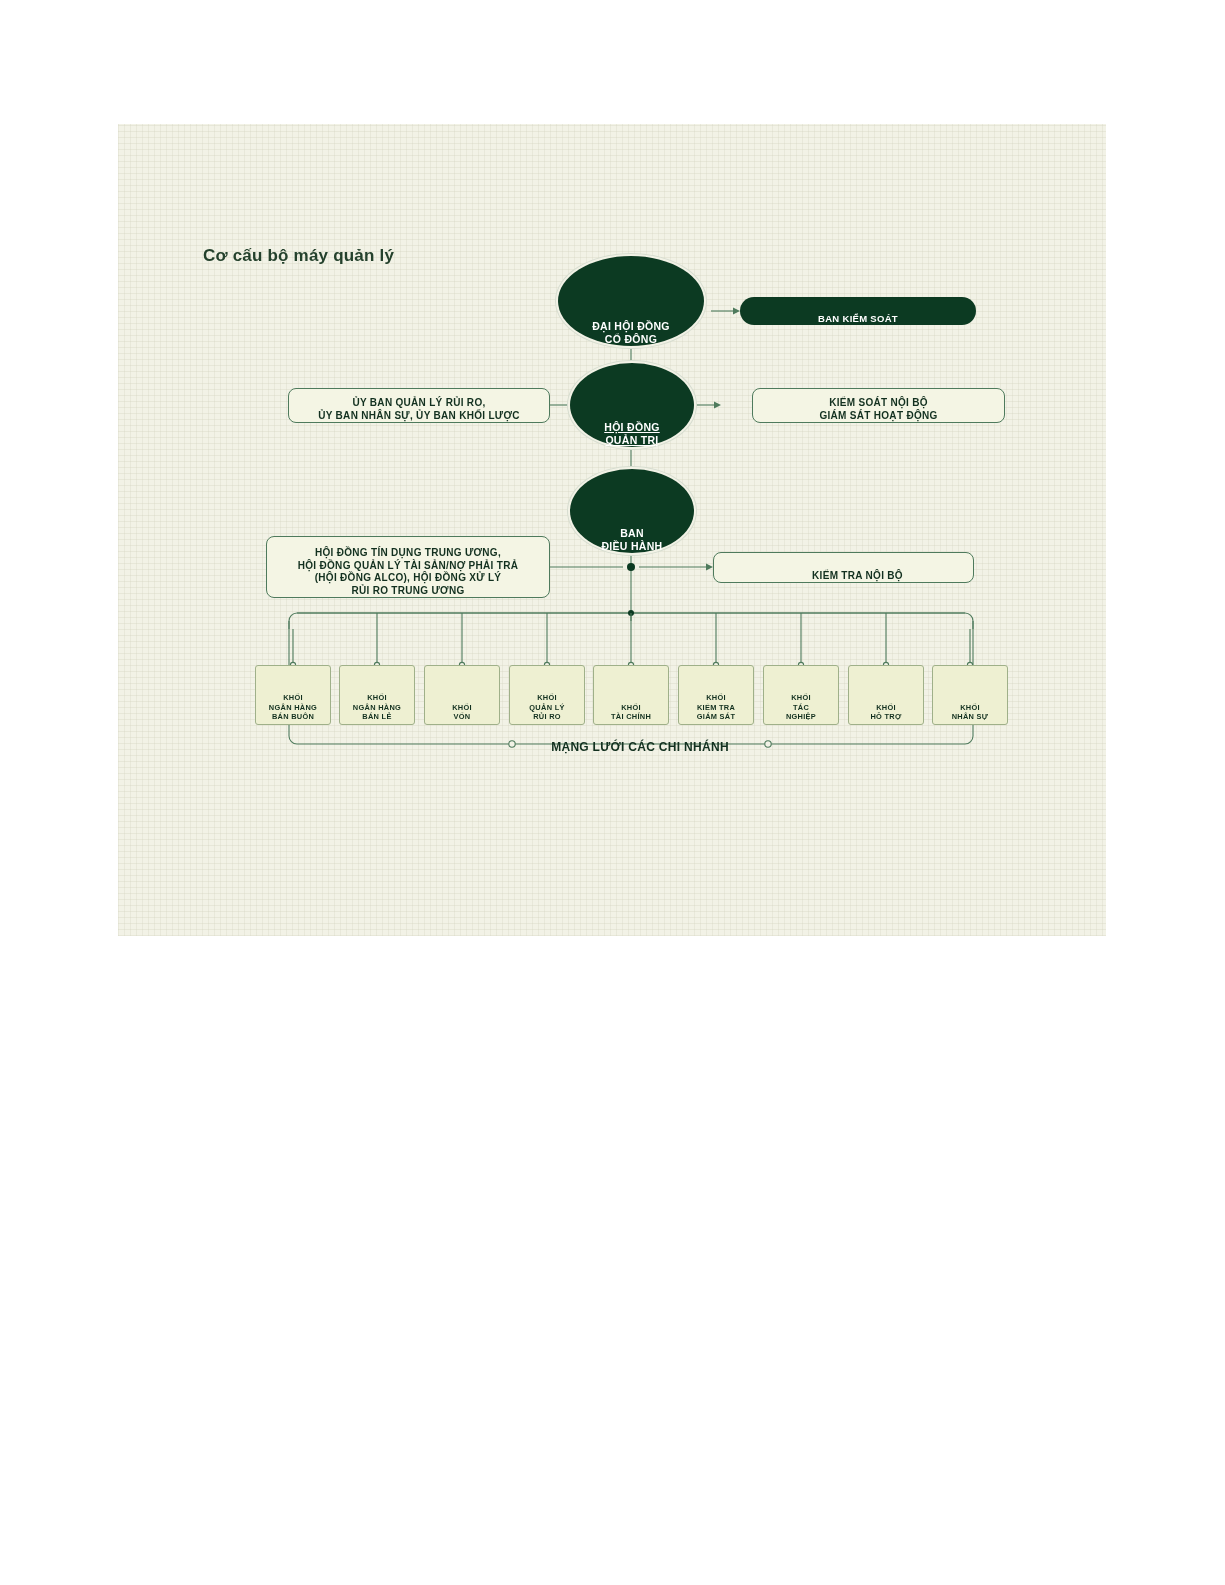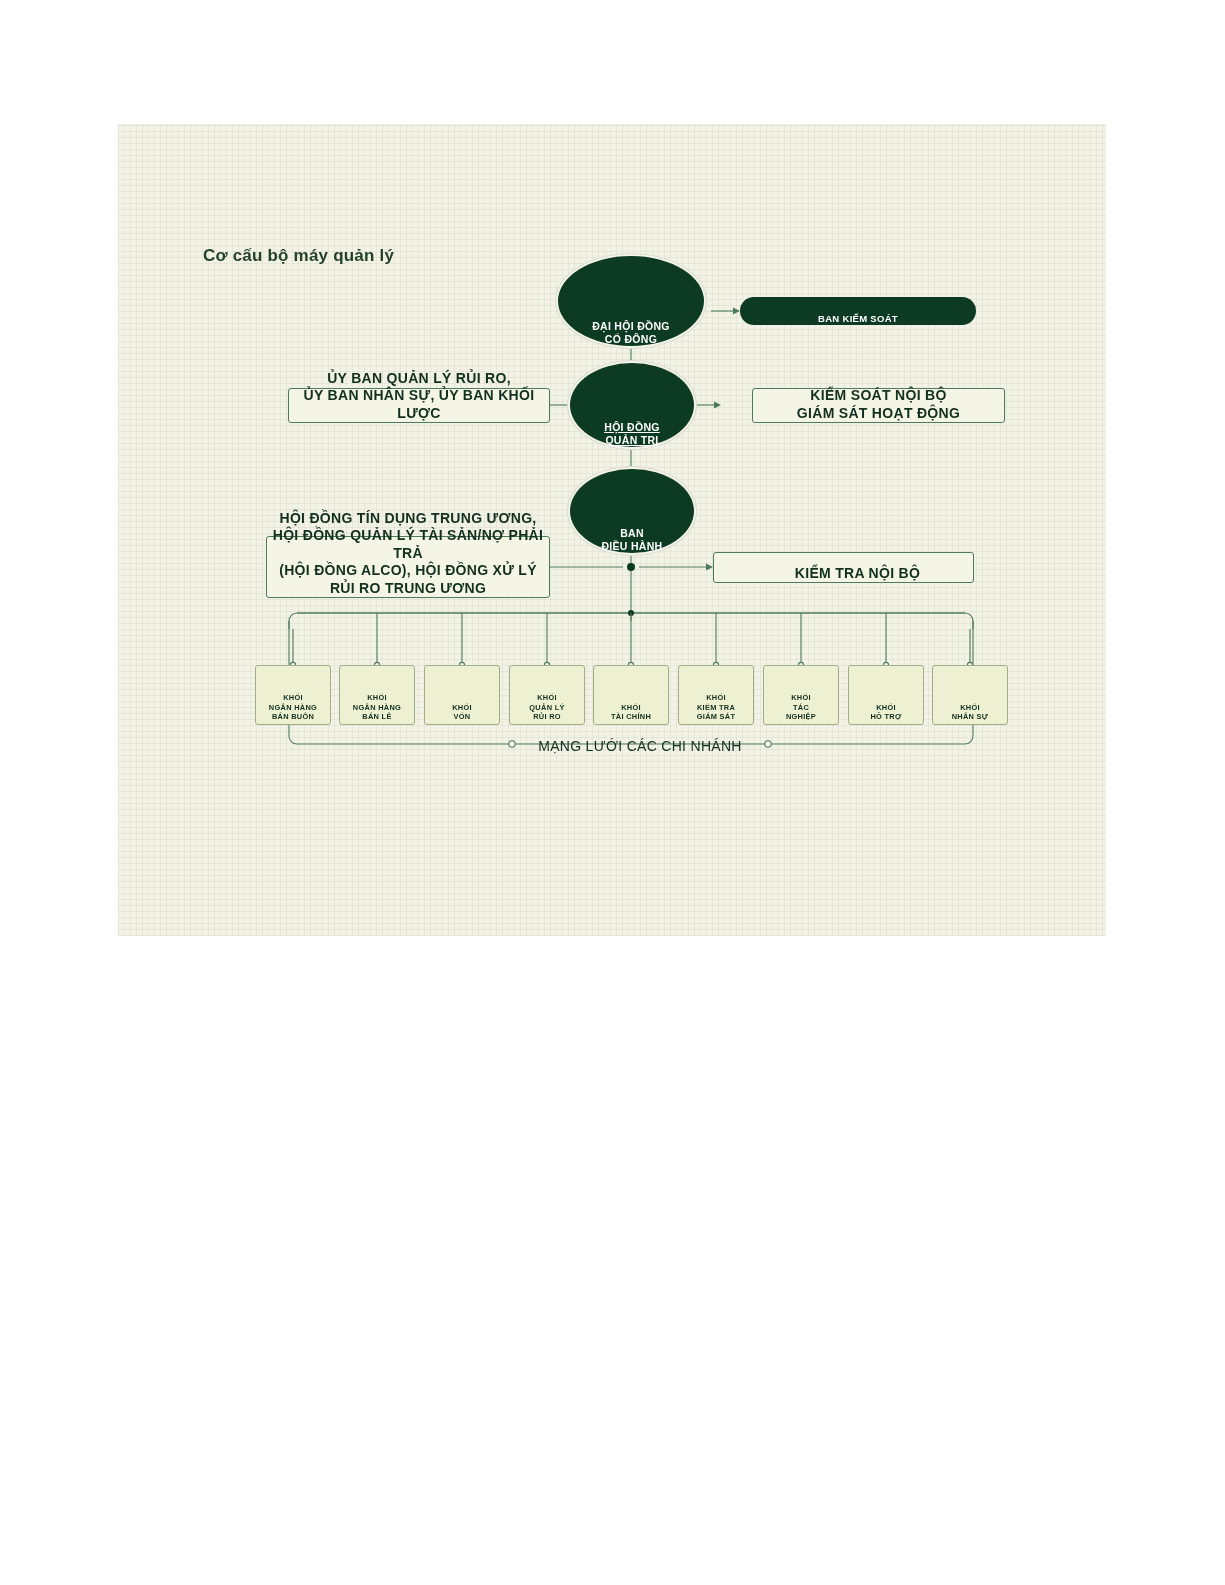--- a/index.html
+++ b/index.html
@@ -71,39 +71,39 @@
   .darkbar {
     background: #0c3a22;
     color: #ffffff;
     border-radius: 14px;
     font-size: 9.5px;
   }
 
   .lightbox {
     background: #f4f5e4;
     border: 1px solid #4e7a5c;
-    border-radius: 3px;
+    border-radius: 8px;
     color: #12301f;
-    font-size: 14px;
+    font-size: 10px;
   }
 
   .unitbox {
     background: #eef0d2;
     border: 1px solid #9fb089;
     border-radius: 3px;
     color: #12301f;
     font-size: 7.4px;
     line-height: 1.3;
     padding: 2px;
   }
 
   .branchbar {
     color: #12301f;
-    font-size: 14px;
-    font-weight: normal;
+    font-size: 12px;
+    font-weight: bold;
     background: transparent;
   }
 
   .node span { display: block; }
 </style>
 </head>
 <body>
 
 <div id="figure">
 

